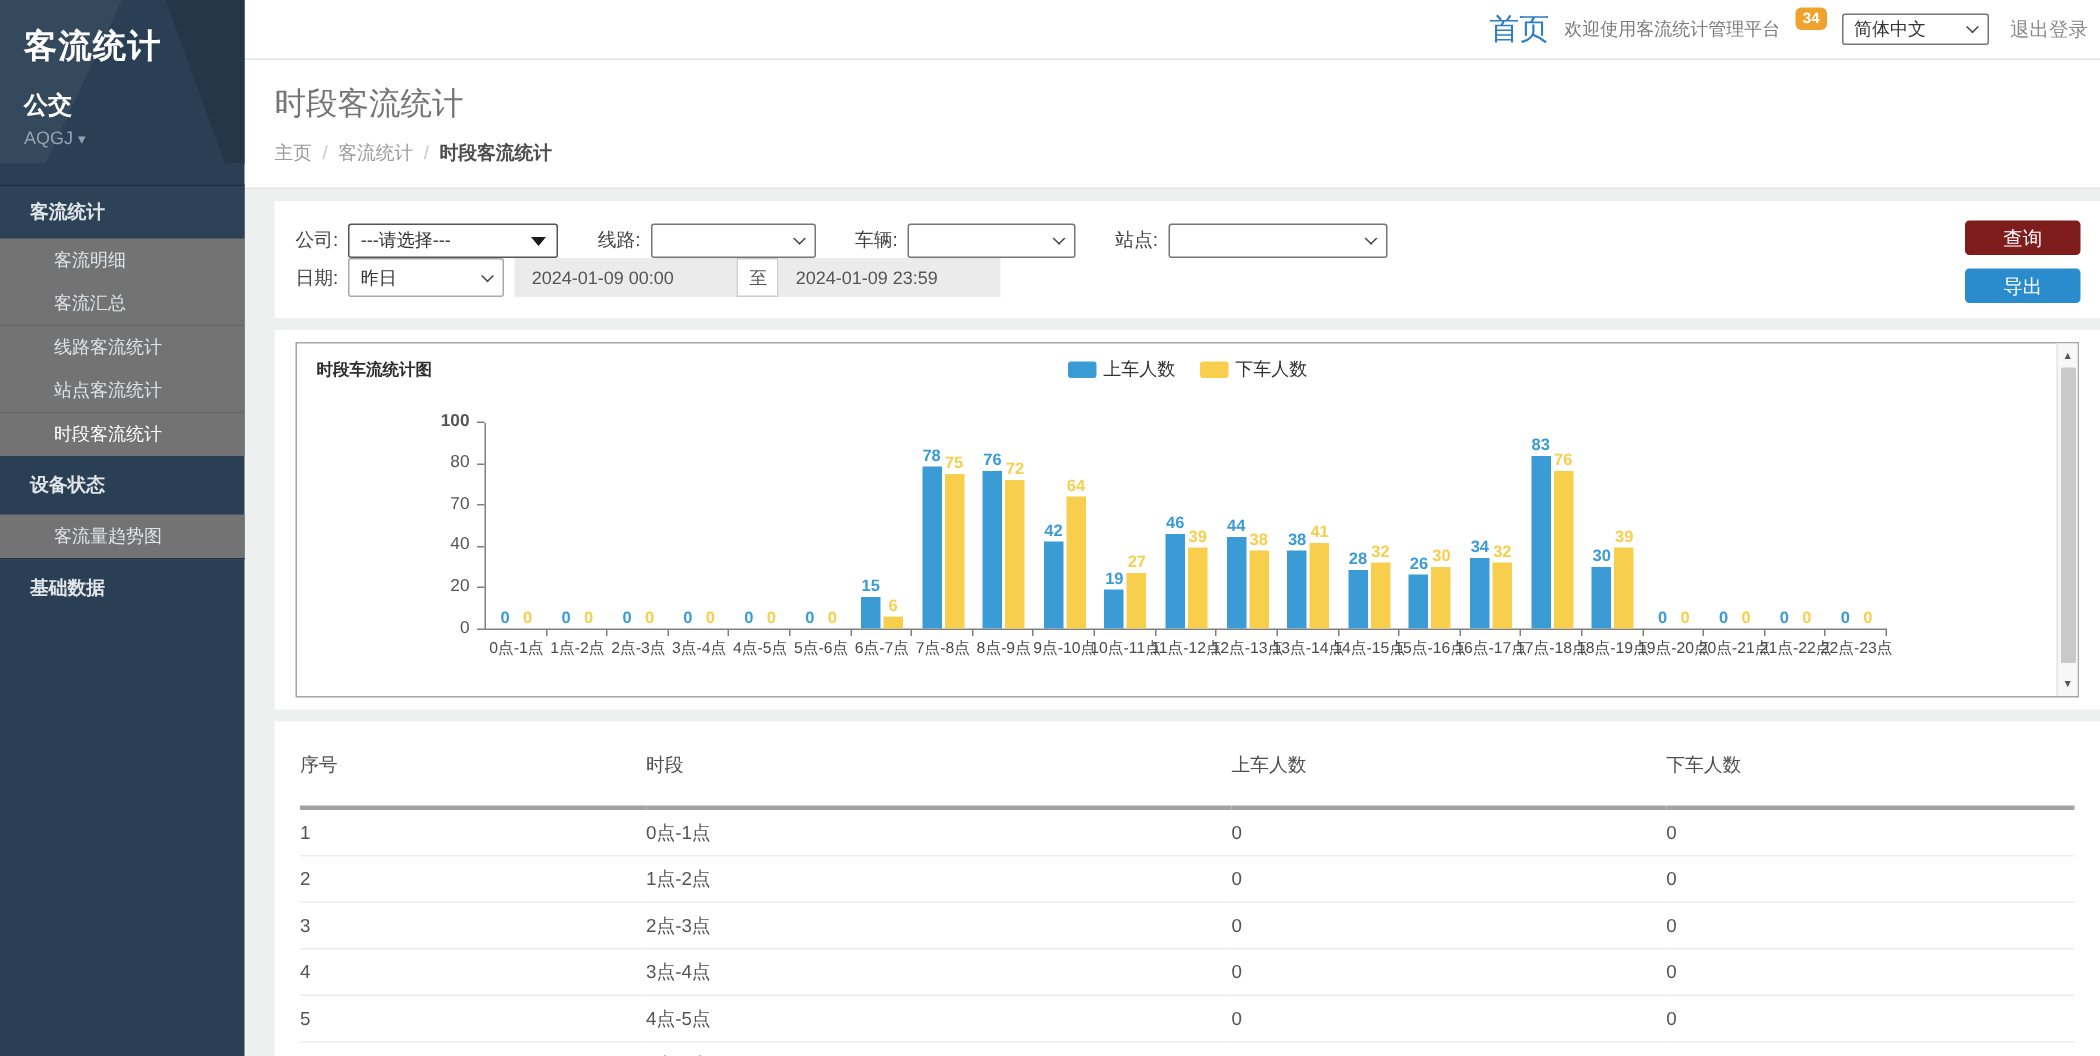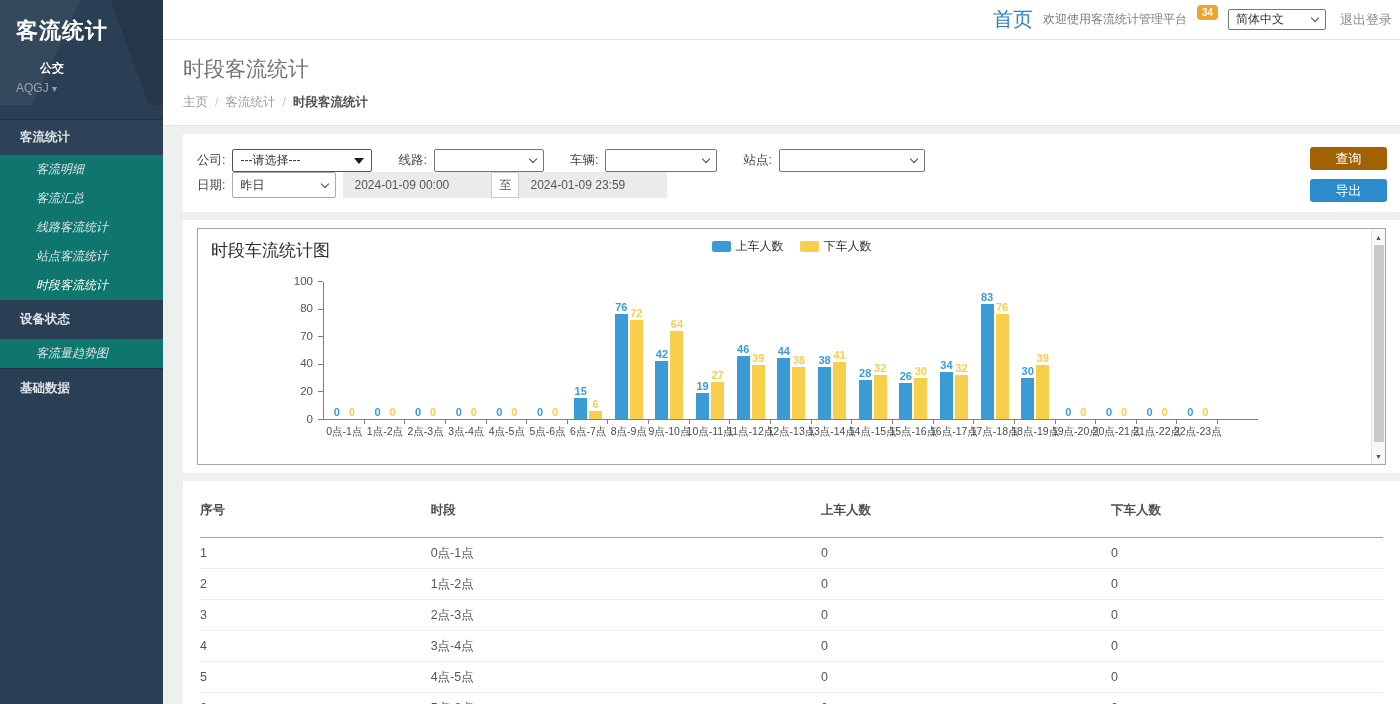--- a/index.html
+++ b/index.html
@@ -5,27 +5,27 @@
   * { box-sizing: border-box; margin: 0; padding: 0; }
   html, body { width: 1400px; height: 704px; overflow: hidden; }
   body { font-family: "Liberation Sans", "DejaVu Sans", sans-serif; background: #eef0f0; position: relative; }
 
   
   .sidebar { position: absolute; left: 0; top: 0; width: 163px; height: 704px; background: #2A3F54; z-index: 5; }
   .logo-area { padding: 16px 16px 10px;
     background: linear-gradient(115deg, rgba(255,255,255,0.05) 0%, rgba(255,255,255,0.05) 38%, rgba(0,0,0,0) 38%),
                 linear-gradient(250deg, rgba(0,0,0,0.14) 0%, rgba(0,0,0,0.14) 26%, rgba(0,0,0,0) 26%), #2A3F54; }
   .logo { color: #ffffff; font-size: 22px; font-weight: bold; letter-spacing: 1px; }
-  .org { color: #ffffff; font-size: 12px; font-weight: bold; margin-top: 14px; margin-left: 24px; }
+  .org { color: #ffffff; font-size: 16px; font-weight: bold; margin-top: 14px; }
   .user { color: #95a3b1; font-size: 12px; margin-top: 4px; cursor: pointer; }
   .user .caret { font-size: 10px; color: #95a3b1; }
   .menu { margin-top: 14px; }
   .menu-item { cursor: pointer; color: #dfe4e8; }
   .menu-item.parent { padding: 9px 0 9px 20px; background: #2E4257; border-top: 1px solid #223142; font-size: 12.5px; font-weight: bold; }
-  .menu-item.child { padding: 6px 0 6px 36px; background: #0f766e; font-size: 12px; font-style: italic; }
+  .menu-item.child { padding: 6px 0 6px 36px; background: #737373; font-size: 12px; }
   .menu-item.child.last { border-bottom: 1px solid #223142; }
   .menu-item.section { padding: 11px 0 11px 20px; font-size: 12.5px; font-weight: bold; }
   .menu-item.active { color: #ffffff; }
 
   
   .topbar { margin-left: 163px; height: 40px; background: #ffffff; border-bottom: 1px solid #e3e3e3;
             display: flex; align-items: center; justify-content: flex-end; gap: 10px; padding-right: 8px; }
   .home-link { font-size: 20px; cursor: pointer; }
   .welcome { color: #7b7b7b; font-size: 12px; }
   .badge { color: #fff; font-size: 10px; font-weight: bold; padding: 2px 5px; border-radius: 4px;
@@ -68,21 +68,21 @@
                 display: flex; align-items: center; padding-left: 11px; cursor: text; }
   .to-box { width: 28px; height: 26px; background: #fff; border: 1px solid #ccc; color: #555; font-size: 12px;
             display: flex; align-items: center; justify-content: center; }
   .btn-col { position: absolute; right: 13px; top: 13px; display: flex; flex-direction: column; gap: 9px; }
   .btn { width: 77px; height: 23px; border: none; border-radius: 3px; color: #fff; font-size: 13px;
          font-family: inherit; cursor: pointer; }
 
   
   .chart-card { margin-top: 8px; padding: 8px 14px; }
   .x-panel { position: relative; border: 1px solid #a6a6a6; height: 237px; background: #fff; }
-  .panel-title { position: absolute; left: 13px; top: 10px; font-size: 17px; font-weight: normal; color: #2e2e2e; }
+  .panel-title { position: absolute; left: 13px; top: 10px; font-size: 11px; font-weight: bold; color: #2e2e2e; }
   .legend { position: absolute; top: 9px; left: 50%; transform: translateX(-50%); display: flex; gap: 16px; }
   .legend-item { display: flex; align-items: center; gap: 5px; font-size: 12px; color: #333; }
   .legend-swatch { width: 19px; height: 11px; border-radius: 2px; display: inline-block; }
   .plot-wrap { position: absolute; left: 125px; top: 53px; }
   .plot { position: relative; width: 935px; height: 138px; border-left: 1px solid #808080;
           border-bottom: 1px solid #808080; display: flex; align-items: flex-end; }
   .bar-group { width: calc(935px / 23); height: 100%; display: flex; justify-content: center; align-items: flex-end;
                gap: 2px; position: relative; }
   .bar-group::after { content: ''; position: absolute; right: 0; bottom: -5px; width: 1px; height: 4px; background: #808080; }
   .bar-col { display: flex; flex-direction: column; align-items: center; justify-content: flex-end; }
@@ -96,22 +96,22 @@
   .vscroll { position: absolute; top: 0; right: 0; width: 14px; height: 100%; background: #f7f7f7;
              border-left: 1px solid #e4e4e4; cursor: pointer; }
   .vs-btn { position: absolute; left: 0; width: 100%; height: 14px; display: flex; align-items: center;
             justify-content: center; font-size: 7px; color: #555; }
   .vs-up { top: 1px; } .vs-down { bottom: 1px; }
   .vs-thumb { position: absolute; top: 16px; bottom: 22px; left: 1.5px; right: 1.5px; background: #c9c9c9; border-radius: 1px; }
 
   
   .table-card { margin-top: 8px; padding: 13px 17px; min-height: 230px; }
   table { width: 100%; border-collapse: collapse; table-layout: fixed; }
-  th { text-align: left; font-size: 12.5px; color: #4e4e4e; font-weight: bold; padding: 8px 0 18px;
-       border-bottom: 1px solid #a3a3a3; }
+  th { text-align: left; font-size: 12.5px; color: #4e4e4e; font-weight: normal; padding: 8px 0 18px;
+       border-bottom: 3px solid #a3a3a3; }
   td { font-size: 12.5px; color: #555; padding: 6.5px 0; border-bottom: 1px solid #ececec; }
   col.c1 { width: 19.5%; } col.c2 { width: 33%; } col.c3 { width: 24.5%; } col.c4 { width: 23%; }
 </style>
 </head>
 <body>
 
 <div class="sidebar">
   <div class="logo-area">
     <div class="logo">客流统计</div>
     <div class="org">公交</div>
@@ -180,21 +180,21 @@
         <span class="f-label">日期:</span>
         <div class="fake-select preset-select">
           <span>昨日</span>
           <span class="chev"></span>
         </div>
         <div class="date-input">2024-01-09 00:00</div>
         <div class="to-box">至</div>
         <div class="date-input">2024-01-09 23:59</div>
       </div>
       <div class="btn-col">
-        <button class="btn" style="background: #a16207;">查询</button>
+        <button class="btn" style="background: #7f1d1d;">查询</button>
         <button class="btn" style="background: rgb(43, 140, 205);">导出</button>
       </div>
     </div>
 
     <div class="card chart-card">
       <div class="x-panel">
         <div class="panel-title">时段车流统计图</div>
         <div class="legend">
             <div class="legend-item">
               <span class="legend-swatch" style="background: rgb(59, 155, 213);"></span>
@@ -210,21 +210,21 @@
               <div class="y-label" style="bottom: -5px;">0</div>
               <div class="y-tick" style="bottom: 0px;"></div>
               <div class="y-label" style="bottom: 22.6px;">20</div>
               <div class="y-tick" style="bottom: 27.6px;"></div>
               <div class="y-label" style="bottom: 50.2px;">40</div>
               <div class="y-tick" style="bottom: 55.2px;"></div>
               <div class="y-label" style="bottom: 77.8px;">70</div>
               <div class="y-tick" style="bottom: 82.8px;"></div>
               <div class="y-label" style="bottom: 105.4px;">80</div>
               <div class="y-tick" style="bottom: 110.4px;"></div>
-              <div class="y-label" style="bottom: 133px;">100</div>
+              <div class="y-label" style="bottom: 133px; font-weight: bold;">100</div>
               <div class="y-tick" style="bottom: 138px;"></div>
             </div>
           <div class="plot">
               <div class="bar-group">
                 <div class="bar-col">
                   <div class="bar-label" style="color: rgb(59, 155, 213);">0</div>
                   <div class="bar" style="height: 0px; background: rgb(59, 155, 213);"></div>
                 </div>
                 <div class="bar-col">
                   <div class="bar-label" style="color: rgb(248, 206, 77);">0</div>
@@ -290,20 +290,31 @@
               <div class="bar-group">
                 <div class="bar-col">
                   <div class="bar-label" style="color: rgb(59, 155, 213);">15</div>
                   <div class="bar" style="height: 20.7px; background: rgb(59, 155, 213);"></div>
                 </div>
                 <div class="bar-col">
                   <div class="bar-label" style="color: rgb(248, 206, 77);">6</div>
                   <div class="bar" style="height: 8.28px; background: rgb(248, 206, 77);"></div>
                 </div>
                 <div class="x-label">6点-7点</div>
+              </div>
+              <div class="bar-group">
+                <div class="bar-col">
+                  <div class="bar-label" style="color: rgb(59, 155, 213);">78</div>
+                  <div class="bar" style="height: 107.64px; background: rgb(59, 155, 213);"></div>
+                </div>
+                <div class="bar-col">
+                  <div class="bar-label" style="color: rgb(248, 206, 77);">75</div>
+                  <div class="bar" style="height: 103.5px; background: rgb(248, 206, 77);"></div>
+                </div>
+                <div class="x-label">7点-8点</div>
               </div>
               <div class="bar-group">
                 <div class="bar-col">
                   <div class="bar-label" style="color: rgb(59, 155, 213);">76</div>
                   <div class="bar" style="height: 104.88px; background: rgb(59, 155, 213);"></div>
                 </div>
                 <div class="bar-col">
                   <div class="bar-label" style="color: rgb(248, 206, 77);">72</div>
                   <div class="bar" style="height: 99.36px; background: rgb(248, 206, 77);"></div>
                 </div>

